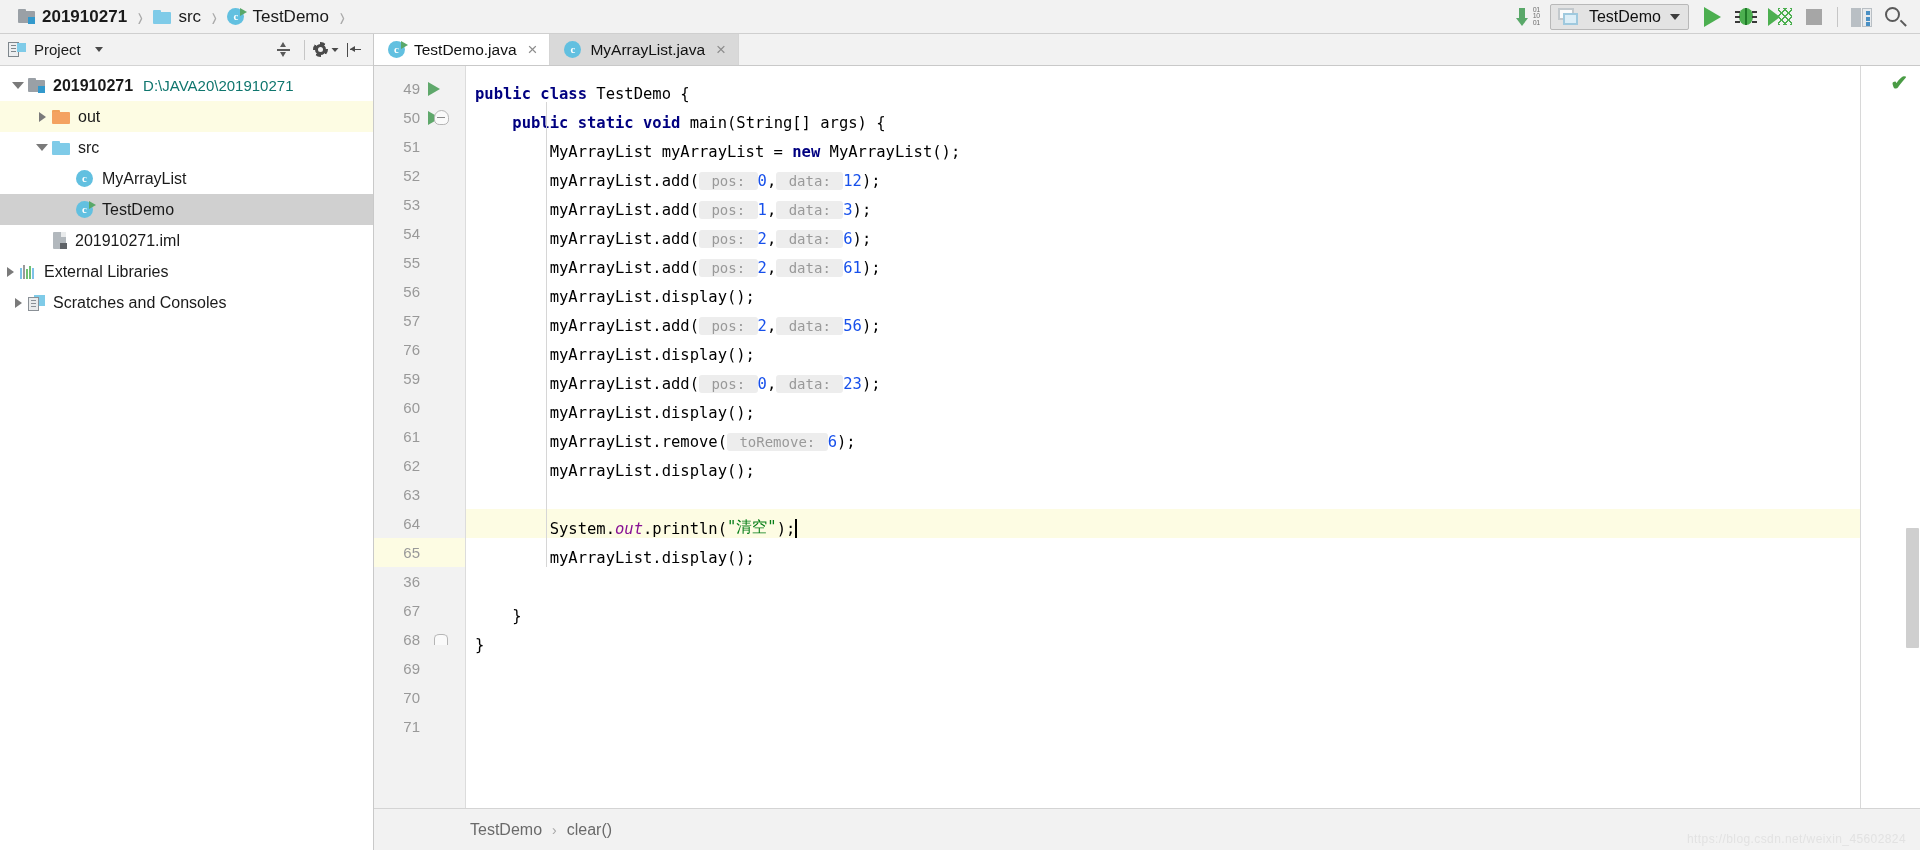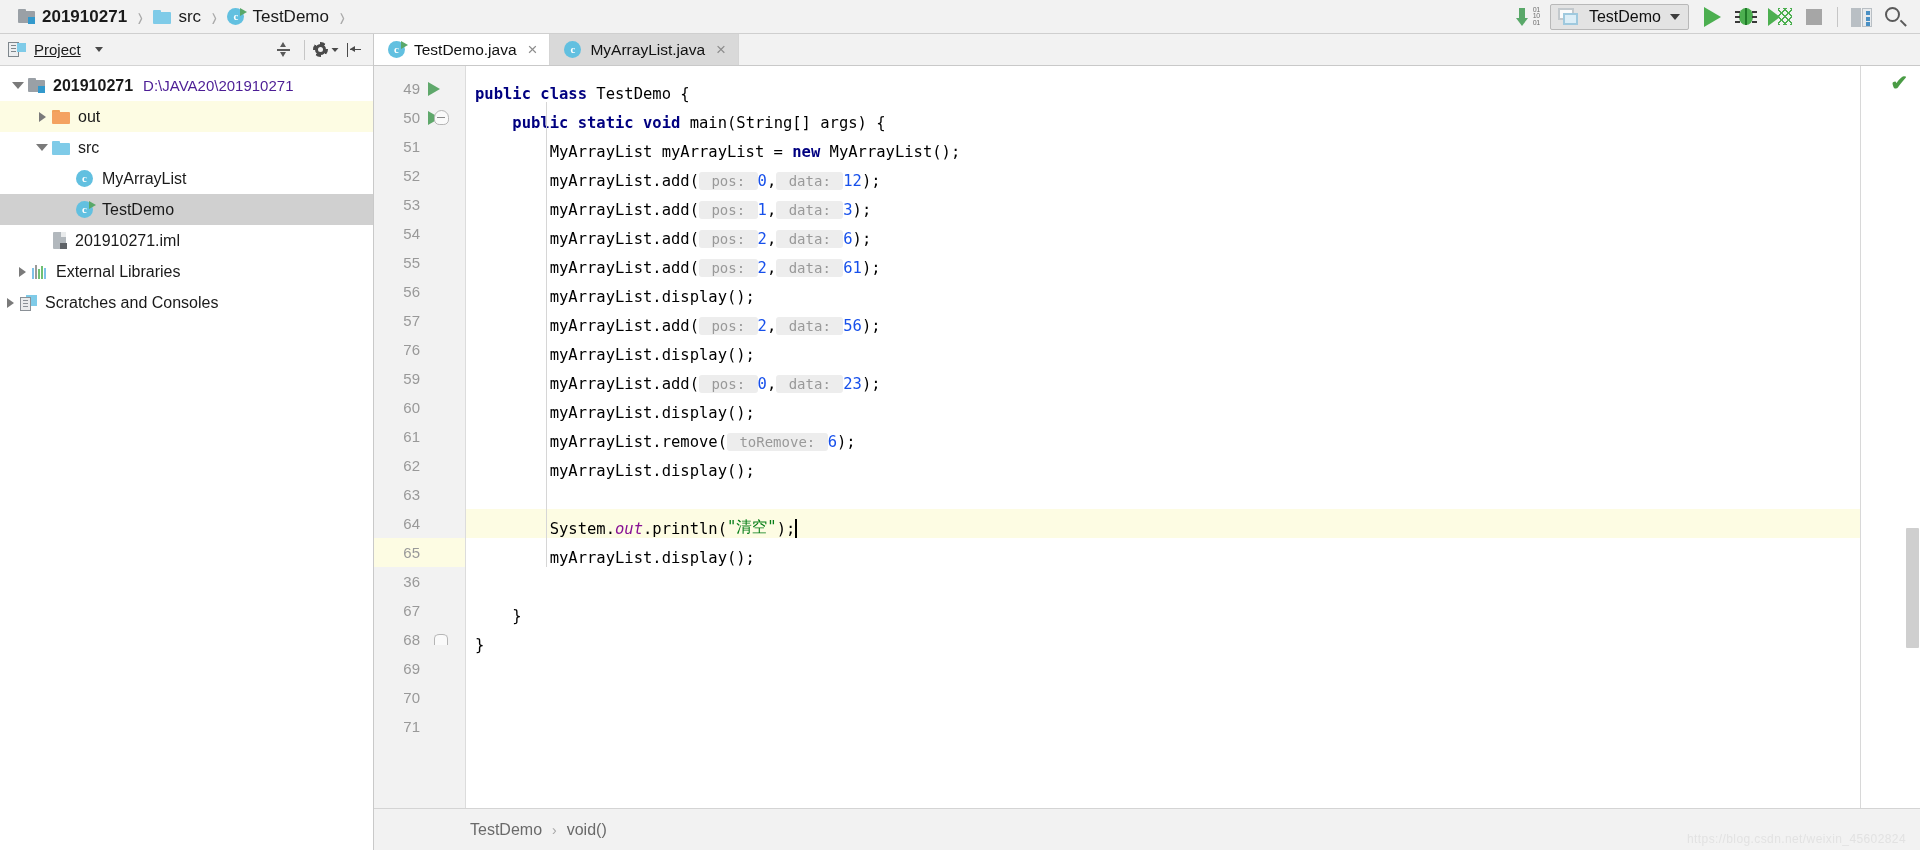--- a/index.html
+++ b/index.html
@@ -119,21 +119,21 @@
   .sidebar { width: 374px; min-width:374px; display:flex; flex-direction:column; background:#ffffff;
              border-right:1px solid #c9c9c9; }
   .side-head { height: 32px; min-height:32px; display:flex; align-items:center;
                background:#f2f2f2; border-bottom:1px solid #d4d4d4; padding:0 8px; position:relative;}
   .side-title { display:flex; align-items:center; gap:8px; }
   .ic-project { width:18px;height:16px;position:relative;}
   .ic-project .pb { position:absolute;left:0;top:0;width:11px;height:15px;background:#eceef0;border:1.5px solid #7e868c;}
   .ic-project .pb::after{content:"";position:absolute;left:2px;top:2px;width:5px;height:1.3px;background:#7e868c;
       box-shadow:0 3px 0 #7e868c,0 6px 0 #7e868c;}
   .ic-project .pr { position:absolute;right:0;top:1px;width:9px;height:9px;background:#7fcbe8;}
-  .side-title-txt { font-size:15px; color:#1a1a1a;text-decoration:underline;}
+  .side-title-txt { font-size:15px; color:#1a1a1a;}
   .side-chev { width:0;height:0;border-left:4.5px solid transparent;border-right:4.5px solid transparent;
                border-top:5.5px solid #4a4a4a; margin-left:6px;}
   .side-head-right { position:absolute; right:6px; display:flex; align-items:center; gap:2px; }
   .shb { width:26px;height:24px;display:flex;align-items:center;justify-content:center;cursor:pointer;}
   .ic-expandall{width:15px;height:15px;position:relative;}
   .ic-expandall .ln{position:absolute;left:1px;width:13px;height:1.6px;background:#5a5a5a;}
   .ic-expandall .ln.t{top:7px;} 
   .ic-expandall .up{position:absolute;left:4px;top:0px;width:0;height:0;border-left:3.5px solid transparent;
       border-right:3.5px solid transparent;border-bottom:5px solid #5a5a5a;}
   .ic-expandall .dn{position:absolute;left:4px;bottom:0px;width:0;height:0;border-left:3.5px solid transparent;
@@ -155,21 +155,21 @@
   .row.sel { background:#d0d0d0; }
   .row.hl  { background:#fdfce3; }
   .arrowcell { width:20px; display:flex; align-items:center; justify-content:center; flex:none; }
   .tw { width:0;height:0;border-top:5px solid transparent;border-bottom:5px solid transparent;
         border-left:7px solid #7a7a7a; }
   .tw.open { border-left:6px solid transparent;border-right:6px solid transparent;
              border-top:7px solid #7a7a7a; border-bottom:0; }
   .row-ic { margin-right:8px; flex:none; display:flex; align-items:center; }
   .row-lbl { font-size:16px; color:#1a1a1a; }
   .row-lbl.bold { font-weight:bold; }
-  .row-sub { font-size:15px; color:#4c1d95; margin-left:10px; }
+  .row-sub { font-size:15px; color:#0f766e; margin-left:10px; }
 
   
   .editor-area { flex:1; display:flex; flex-direction:column; min-width:0; background:#ffffff; }
   .tabs { height:32px; min-height:32px; display:flex; align-items:stretch;
           background:#f2f2f2; border-bottom:1px solid #c9c9c9; }
   .tab { display:flex; align-items:center; gap:8px; padding:0 12px 0 14px; cursor:pointer;
          border-right:1px solid #d5d5d5; position:relative;}
   .tab.active { background:#ffffff; }
   .tab.inactive { background:#d9d9d9; }
   .tab-lbl { font-size:15.5px; color:#111; }
@@ -417,36 +417,36 @@
             <span class="arrowcell"></span>
             <span class="row-ic">
               <span class="ic ic-iml">
                 <span class="p-body"></span>
                 <span class="p-corner"></span>
                 <span class="p-sq"></span>
               </span>
             </span>
             <span class="row-lbl">201910271.iml</span>
           </div>
-          <div class="row" style="padding-left: 12px;">
+          <div class="row" style="padding-left: 0;">
             <span class="arrowcell">
               <span class="tw"></span>
             </span>
             <span class="row-ic">
               <span class="ic ic-lib">
                 <i></i>
                 <i></i>
                 <i></i>
                 <i></i>
                 <i></i>
               </span>
             </span>
             <span class="row-lbl">External Libraries</span>
           </div>
-          <div class="row" style="">
+          <div class="row" style="padding-left: 8px;">
             <span class="arrowcell">
               <span class="tw"></span>
             </span>
             <span class="row-ic">
               <span class="ic ic-scratch">
                 <span class="s-back"></span>
                 <span class="s-front"></span>
               </span>
             </span>
             <span class="row-lbl">Scratches and Consoles</span>
@@ -586,18 +586,18 @@
           </div>
         <div class="right-col">
           <span class="check">✔</span>
           <span class="scroll-thumb" style="top:462px;height:120px;"></span>
         </div>
       </div>
 
       <div class="bottom-crumb">
         <span class="bc-item">TestDemo</span>
         <span class="bc-sep">›</span>
-        <span class="bc-item">void()</span>
+        <span class="bc-item">clear()</span>
         <span class="watermark">https://blog.csdn.net/weixin_45602824</span>
       </div>
     </div>
   </div>
 </div>
 
 </body></html>

